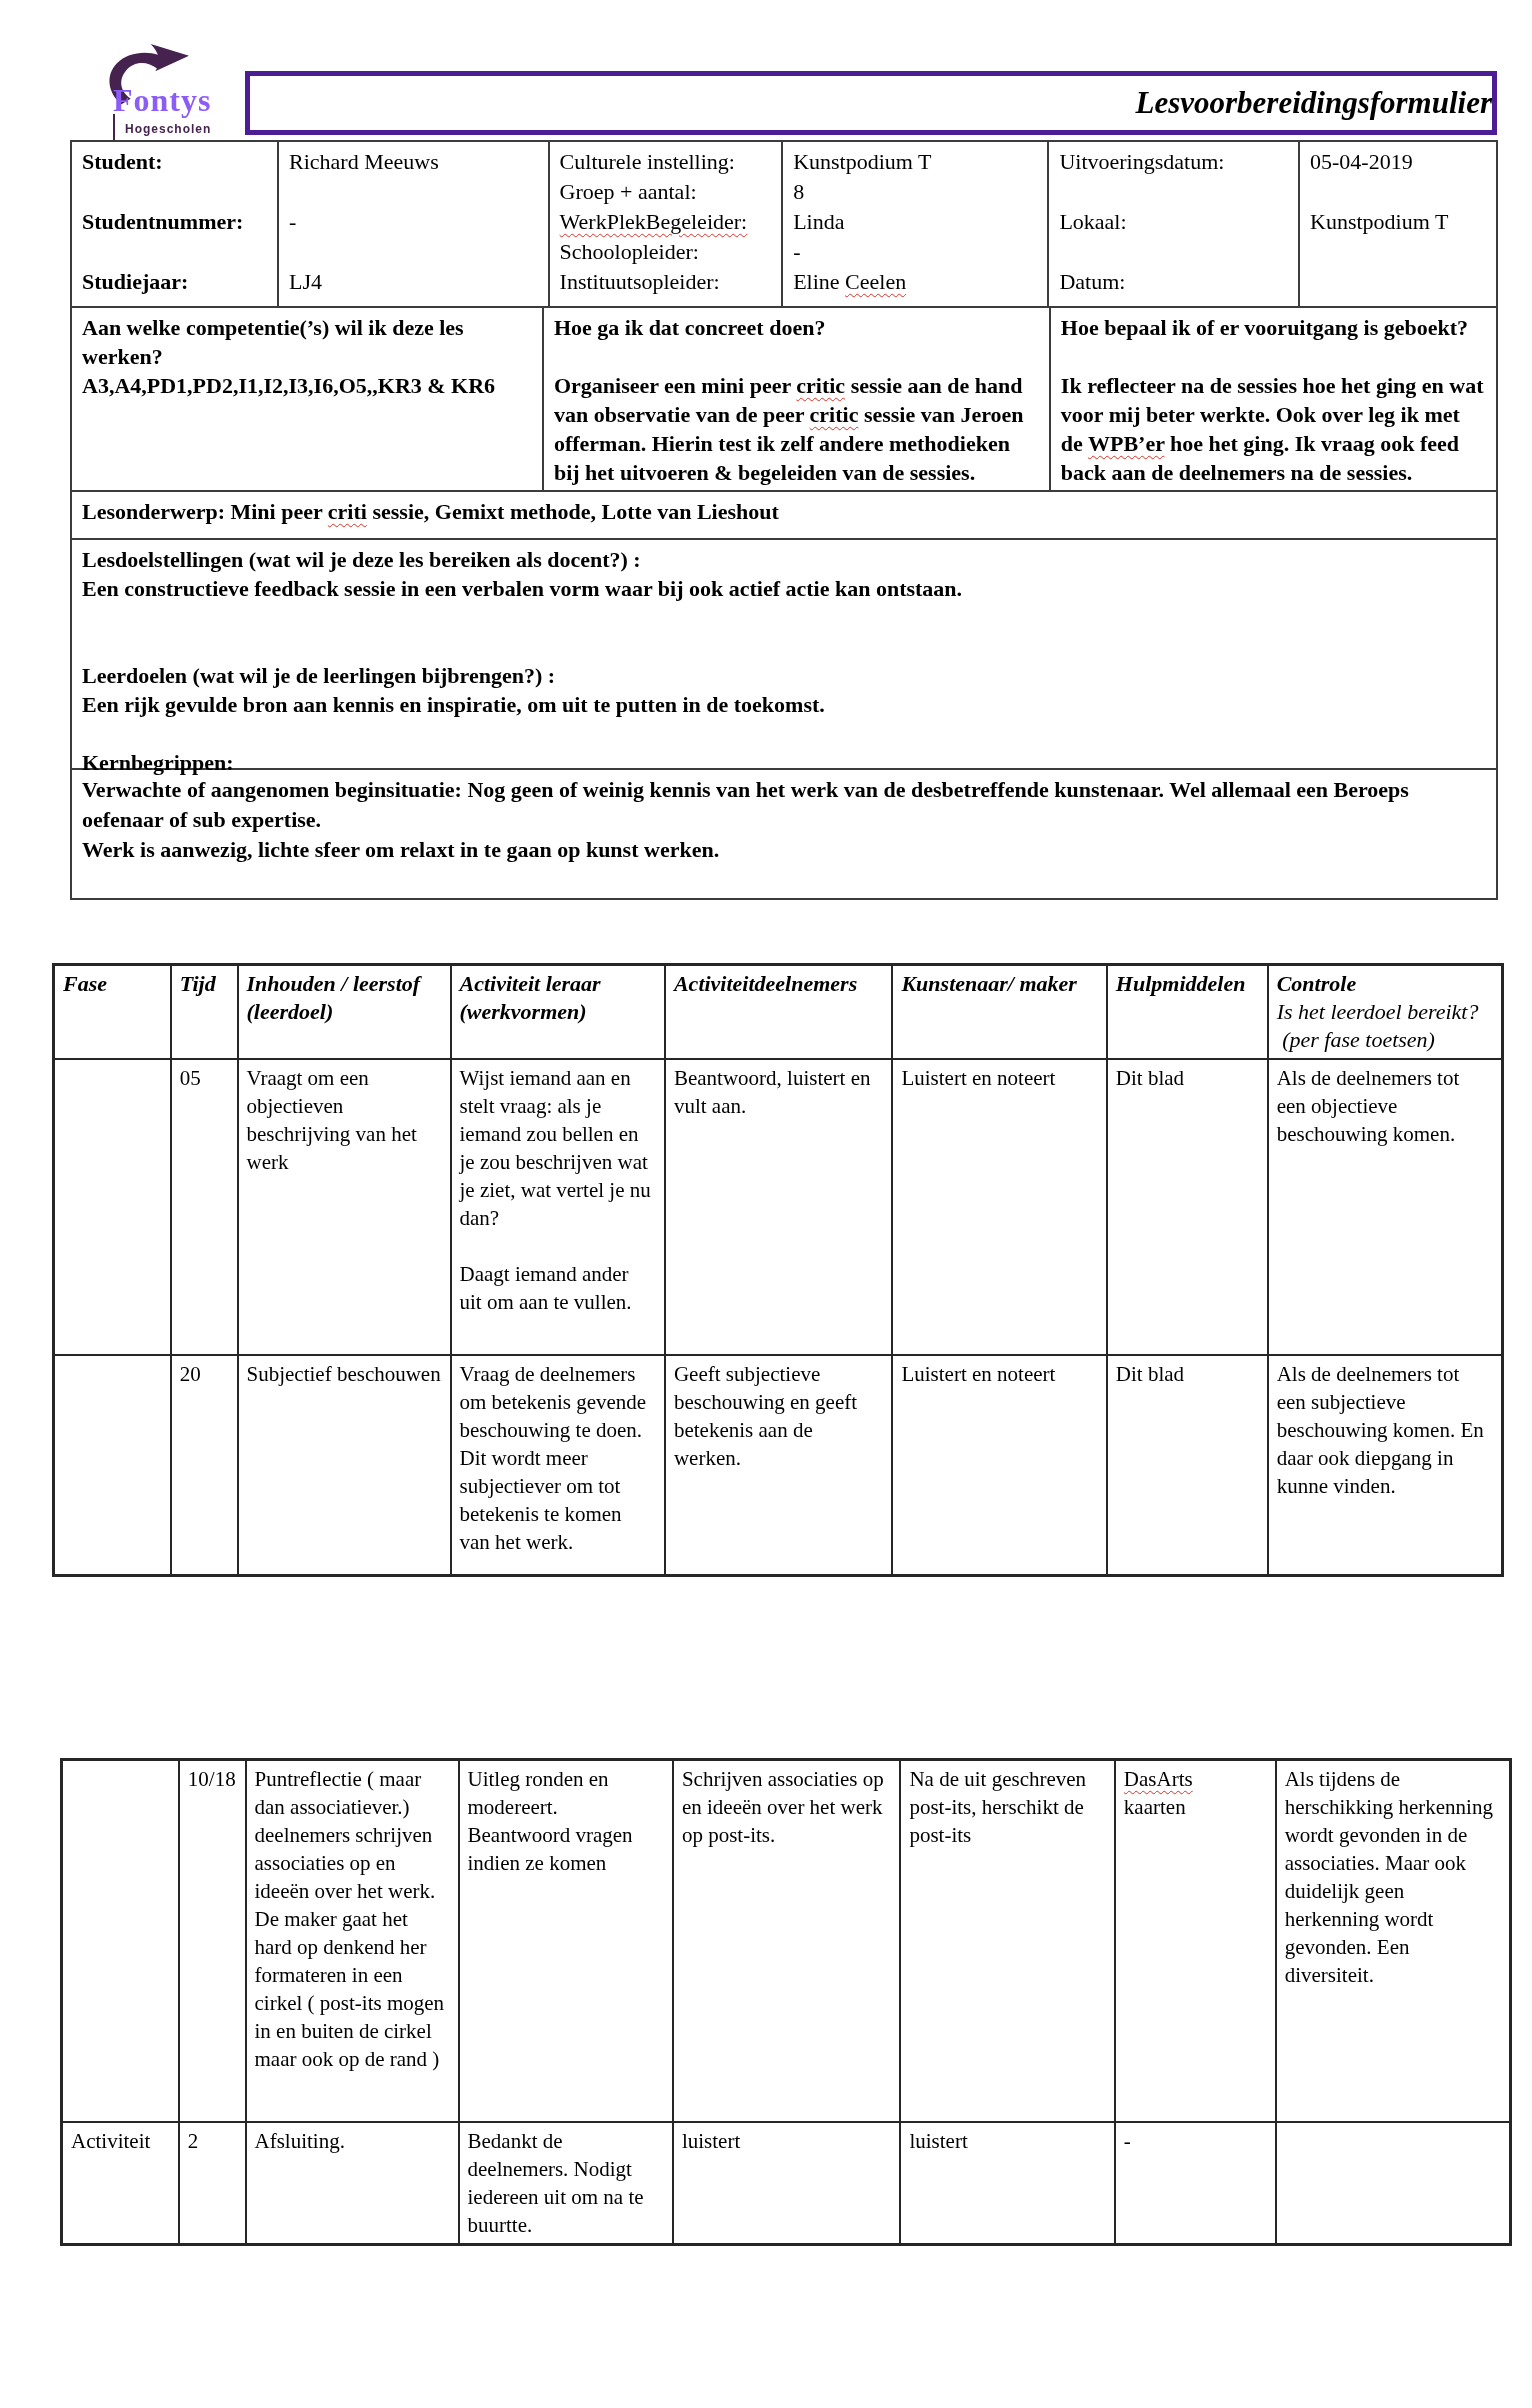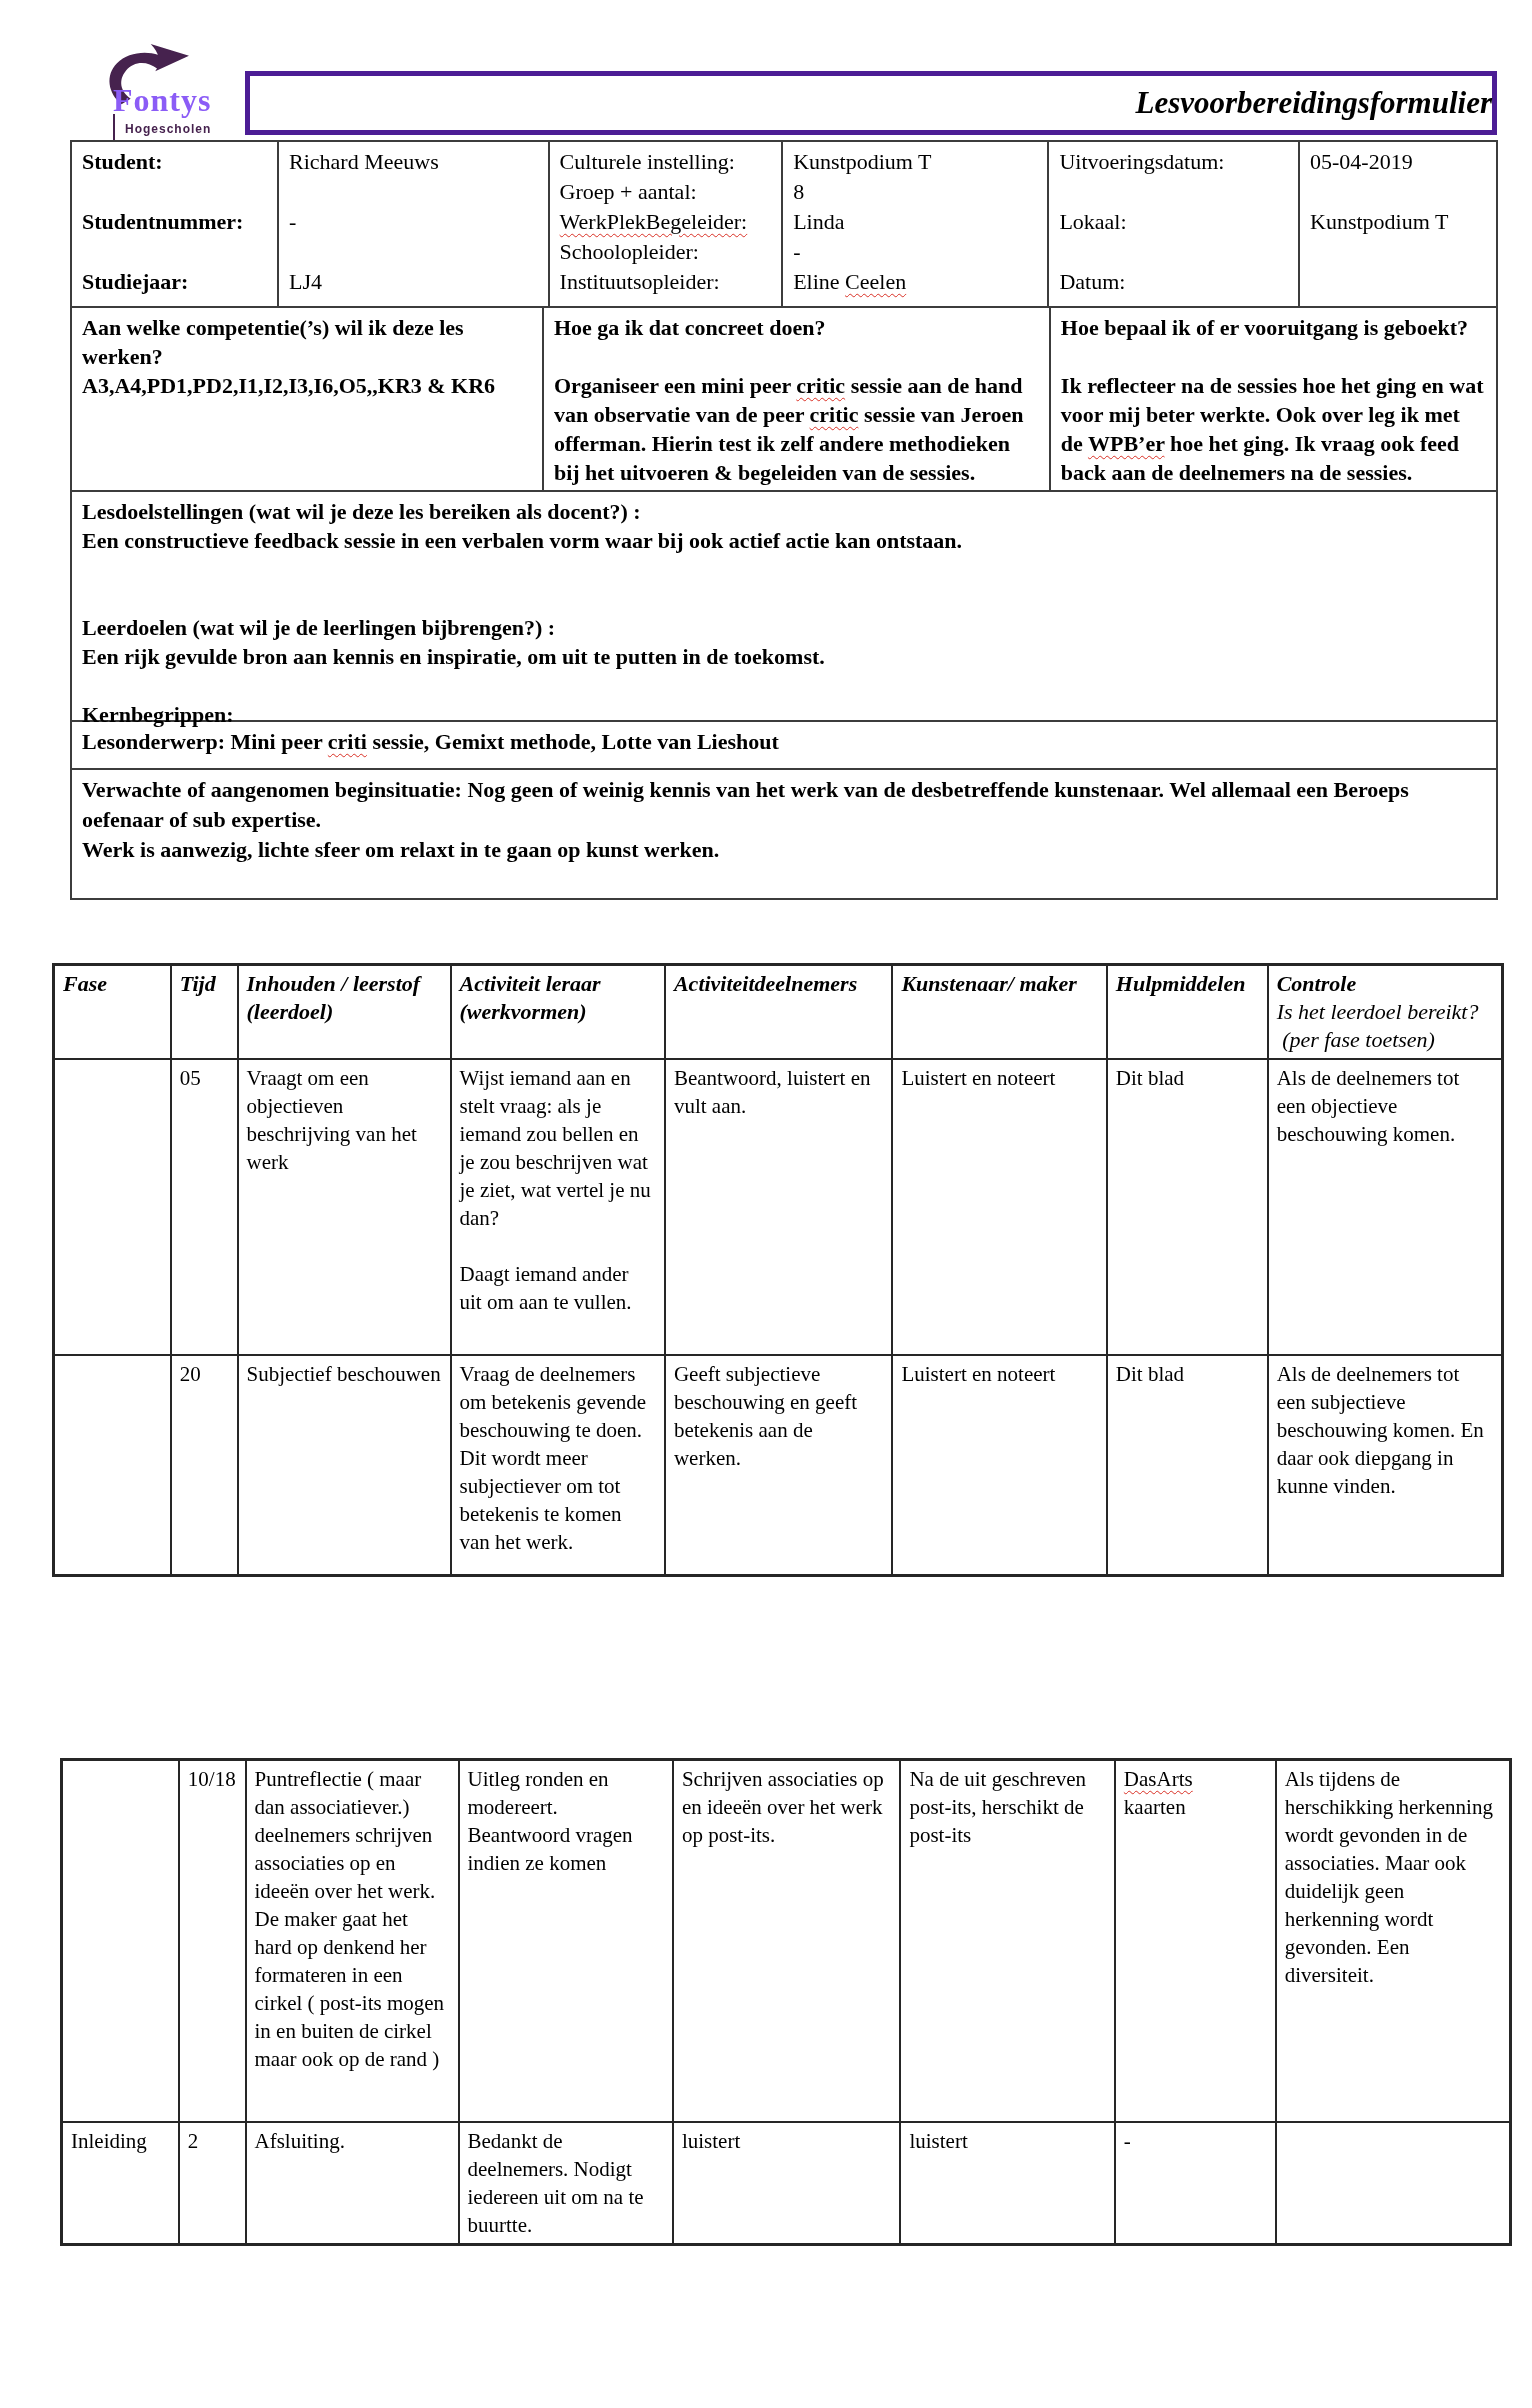--- a/index.html
+++ b/index.html
@@ -106,30 +106,30 @@
 
 Kunstpodium T</div>
     </div>
 
     <div class="box comp-box row-flex">
       <div class="cell bold" style="width:33.0%"><span>Aan welke competentie(’s) wil ik deze les werken?</span><br><span>A3,A4,PD1,PD2,I1,I2,I3,I6,O5,,KR3 &amp; KR6</span></div>
       <div class="cell bold" style="width:35.6%"><span>Hoe ga ik dat concreet doen?</span><br><br><span>Organiseer een mini peer </span><span class="sq">critic</span><span> sessie aan de hand van observatie van de peer </span><span class="sq">critic</span><span> sessie van Jeroen offerman. Hierin test ik zelf andere methodieken bij het uitvoeren &amp; begeleiden van de sessies.</span></div>
       <div class="cell bold" style="width:31.4%"><span>Hoe bepaal ik of er vooruitgang is geboekt?</span><br><br><span>Ik reflecteer na de sessies hoe het ging en wat voor mij beter werkte. Ook over leg ik met de </span><span class="sq">WPB’er</span><span> hoe het ging. Ik vraag ook feed back aan de deelnemers na de sessies.</span></div>
     </div>
 
+    <div class="box topic-box"><span>Lesonderwerp: Mini peer </span><span class="sq">criti</span><span> sessie, Gemixt methode, Lotte van Lieshout</span></div>
+
     <div class="box goals-box">Lesdoelstellingen (wat wil je deze les bereiken als docent?) :
 Een constructieve feedback sessie in een verbalen vorm waar bij ook actief actie kan ontstaan.
 
 
 Leerdoelen (wat wil je de leerlingen bijbrengen?) :
 Een rijk gevulde bron aan kennis en inspiratie, om uit te putten in de toekomst.
 
 Kernbegrippen:</div>
-
-    <div class="box topic-box"><span>Lesonderwerp: Mini peer </span><span class="sq">criti</span><span> sessie, Gemixt methode, Lotte van Lieshout</span></div>
 
     <div class="box begin-box">Verwachte of aangenomen beginsituatie: Nog geen of weinig kennis van het werk van de desbetreffende kunstenaar. Wel allemaal een Beroeps oefenaar of sub expertise.
 Werk is aanwezig, lichte sfeer om relaxt in te gaan op kunst werken.</div>
   </div>
 
   <table class="lesson" style="top: 963px; position: absolute; left: 52px;">
     <colgroup>
       <col class="c-fase">
         <col class="c-tijd">
         <col class="c-inh">
@@ -195,21 +195,21 @@
       <td>10/18</td>
       <td>Puntreflectie ( maar dan associatiever.) deelnemers schrijven associaties op en ideeën over het werk. De maker gaat het hard op denkend her formateren in een cirkel ( post-its mogen in en buiten de cirkel maar ook op de rand )</td>
       <td>Uitleg ronden en modereert. Beantwoord vragen indien ze komen</td>
       <td>Schrijven associaties op en ideeën over het werk op post-its.</td>
       <td>Na de uit geschreven post-its, herschikt de post-its</td>
       <td><span class="sq">DasArts</span><span>
 kaarten</span></td>
       <td>Als tijdens de herschikking herkenning wordt gevonden in de associaties. Maar ook duidelijk geen herkenning wordt gevonden. Een diversiteit.</td>
     </tr>
     <tr style="height:110px;">
-      <td class="t-fase">Inleiding</td>
+      <td class="t-fase">Activiteit</td>
       <td>2</td>
       <td>Afsluiting.</td>
       <td>Bedankt de deelnemers. Nodigt iedereen uit om na te buurtte.</td>
       <td>luistert</td>
       <td>luistert</td>
       <td>-</td>
       <td></td>
     </tr>
   </tbody>
     </table>

